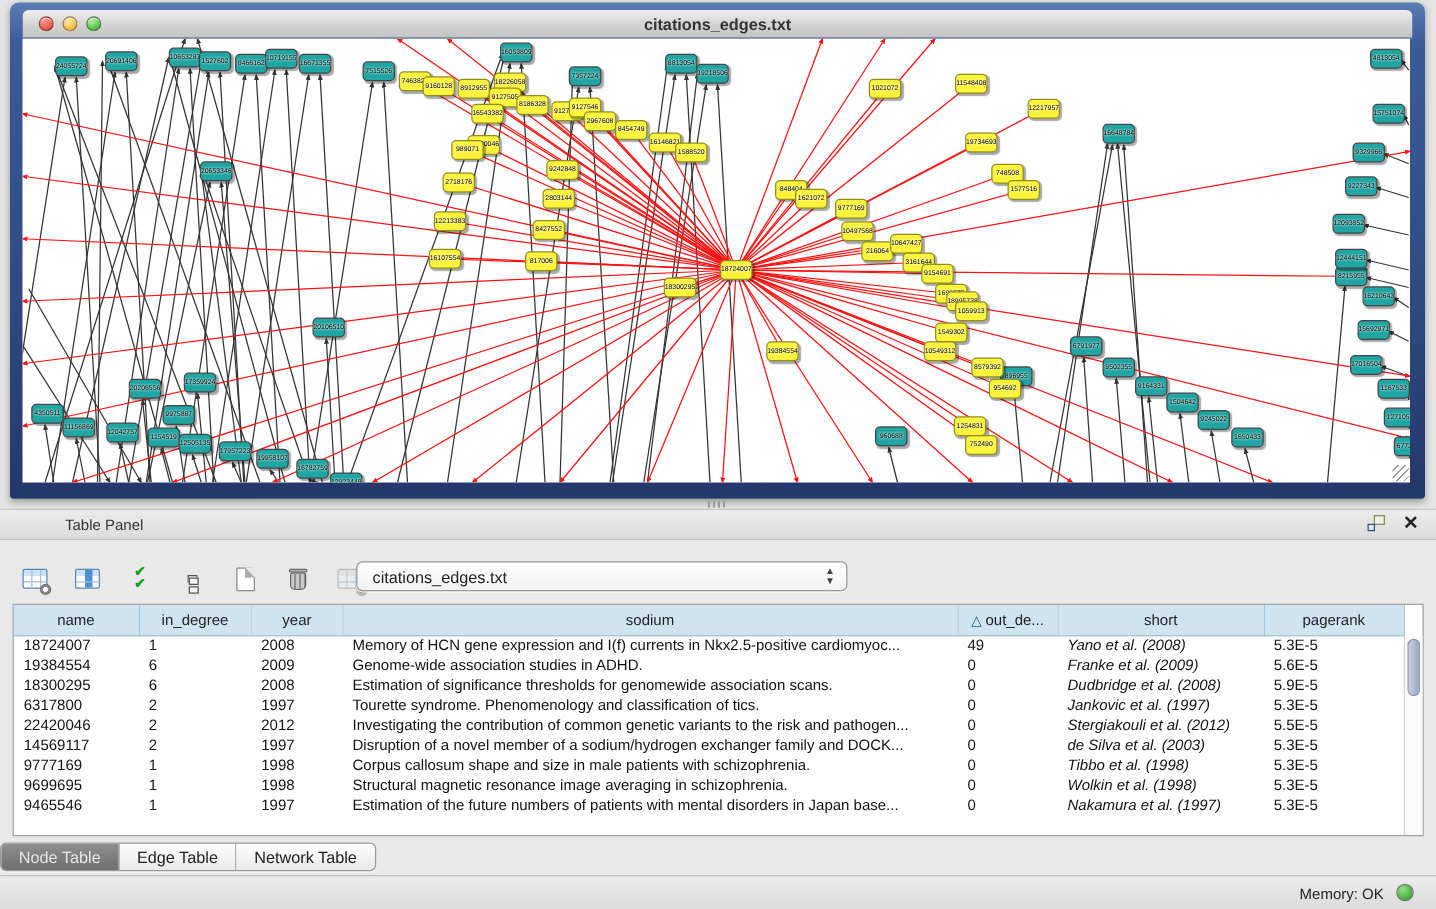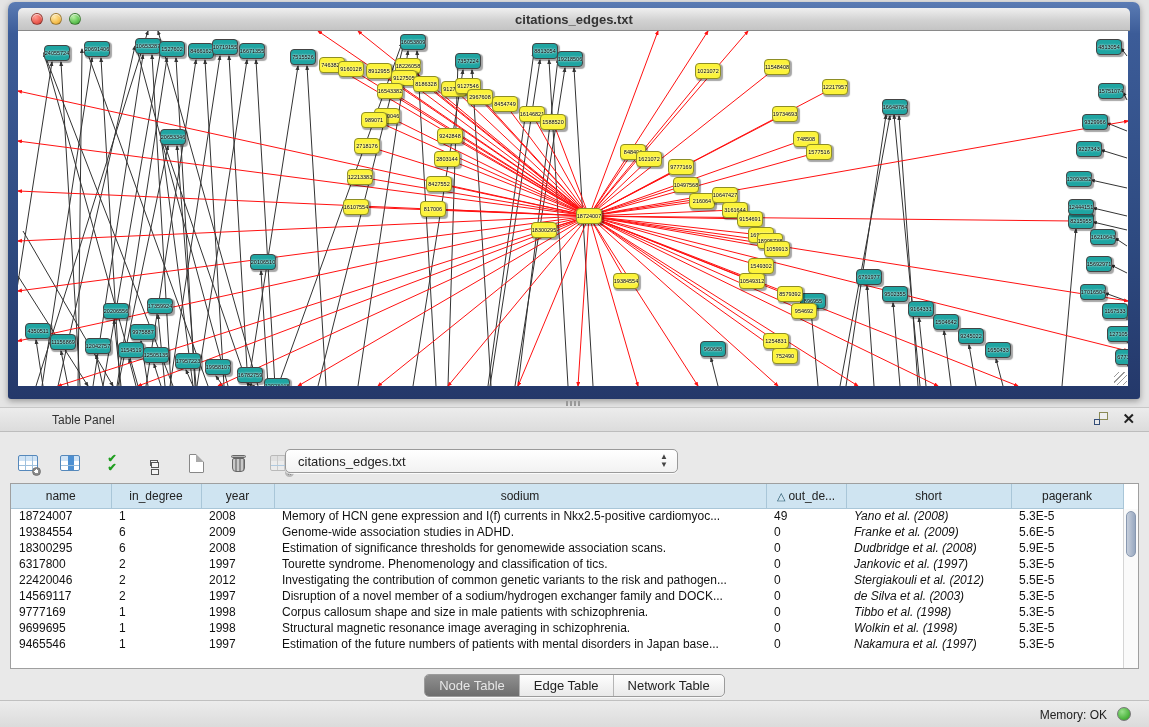--- a/index.html
+++ b/index.html
@@ -81,21 +81,21 @@
   table.grid th:first-child { border-left:none; }
   table.grid td { height:16px; font-size:12px; color:#111; white-space:nowrap; overflow:hidden; padding:0 0 0 8px; }
   td.c3, td.c4 { padding-left:6px; }
   td.c5 { padding-left:10px;font-style:italic; }
   .sortglyph { color:#1d4f66; font-size:11px; margin-right:3px; }
   .vscroll { position:absolute; right:0px; top:25px; bottom:0; width:15px; background:#fafafa; border-left:1px solid #d5d5d5; }
   .vthumb { position:absolute; left:2px; top:2px; width:10px; height:46px; border-radius:6px;
     background:linear-gradient(90deg,#c7cfdc,#98a8c0); border:1px solid #8898b0; }
 
   
-  .tabbar { position:absolute; left:0; top:267px; width:100%; display:flex; justify-content:center; }
+  .tabbar { position:absolute; left:0; top:267px; width:100%; display:flex; }
   .seg { display:inline-flex; border:1px solid #9b9b9b; border-radius:5px; overflow:hidden; background:linear-gradient(180deg,#fefefe,#e9e9e9); box-shadow:0 1px 0 rgba(255,255,255,.7); }
   .seg .tab { padding:3px 14px; font-size:13px; color:#222; border-left:1px solid #b5b5b5; cursor:default; }
   .seg .tab:first-child { border-left:none; }
   .seg .tab.active { background:linear-gradient(180deg,#8f8f8f,#6e6e6e); color:#e6e6e6; }
 
   
   .statusbar { position:absolute; left:0; top:700px; width:1149px; height:29px;
     background:linear-gradient(180deg,#ececec,#dadada); border-top:1px solid #c0c0c0; }
   .mem { position:absolute; right:42px; top:7px; font-size:12px; color:#222; }
   .memdot { position:absolute; right:18px; top:6px; width:14px; height:14px; border-radius:50%;

